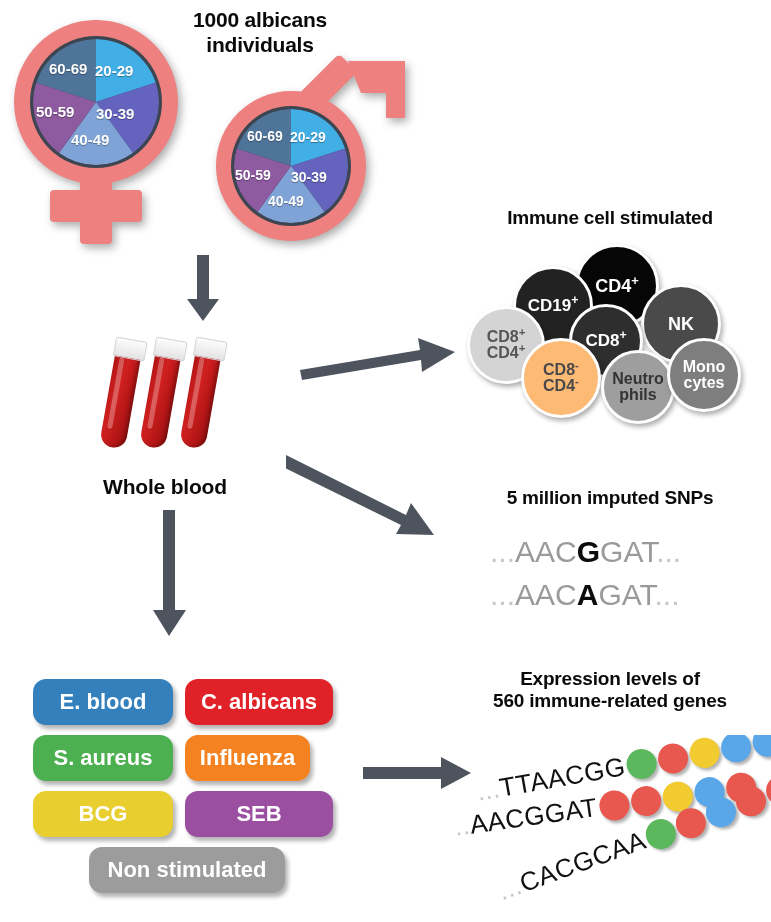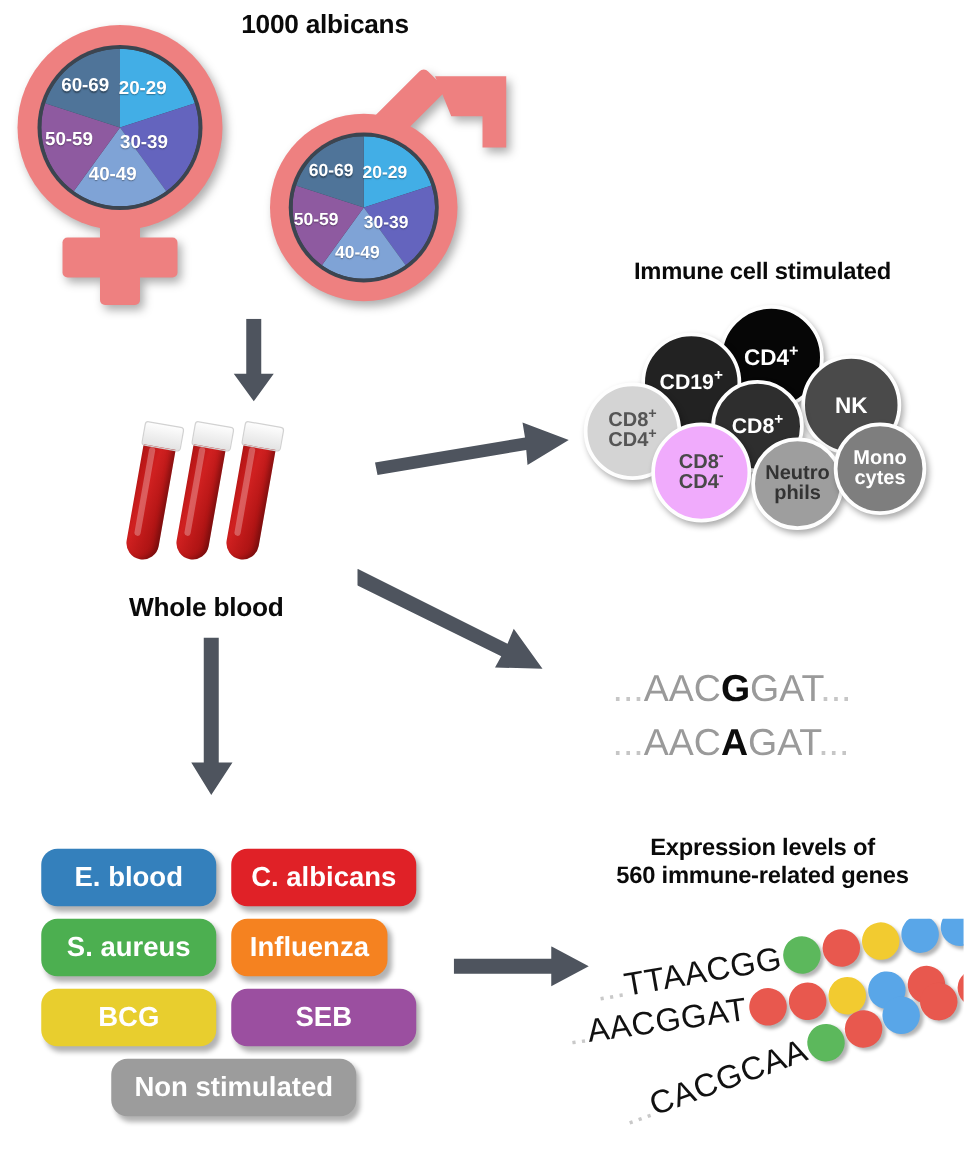--- a/index.html
+++ b/index.html
@@ -64,20 +64,21 @@
   .bead{width:30px;height:30px;border-radius:50%;margin-left:2px;
         box-shadow:2px 3px 3px rgba(0,0,0,.30);}
 </style>
 </head>
 <body>
 
 <div class="stage">
 
   <div class="abs hd" id="title-1000">
     <div>1000 albicans</div>
+    <div>individuals</div>
   </div>
 
   <div class="abs sym" style="left:6px;top:14px;width:180px;height:240px;">
     <svg width="180" height="240" viewBox="0 0 180 240">
       <circle cx="90" cy="88" r="82" fill="#EE8080"></circle>
       <rect x="74" y="150" width="32" height="80" rx="4" fill="#EE8080"></rect>
       <rect x="44" y="176" width="92" height="32" rx="4" fill="#EE8080"></rect>
       <circle cx="90" cy="88" r="66" fill="#3c4550"></circle>
     </svg>
     <div class="pie-wrap" style="left:27px;top:25px;width:126px;height:126px;">
@@ -188,21 +189,21 @@
       <span><span>CD8</span><sup>+</sup></span>
     </div>
 
     <div class="cell" style="left:2px;top:66px;width:78px;height:78px;background:#D4D4D4;color:#555;font-size:16px;">
       <span>
         <span>CD8</span><sup>+</sup><br>
         <span>CD4</span><sup>+</sup>
       </span>
     </div>
 
-    <div class="cell" style="left:56px;top:98px;width:80px;height:80px;background:#f0abfc;color:#494949;font-size:16px;align-items:center;">
+    <div class="cell" style="left:56px;top:98px;width:80px;height:80px;background:#fdba74;color:#494949;font-size:16px;align-items:center;">
       <span>
         <span>CD8</span><sup>-</sup><br>
         <span>CD4</span><sup>-</sup>
       </span>
     </div>
 
     <div class="cell" style="left:136px;top:110px;width:74px;height:74px;background:#9E9E9E;color:#333;font-size:16px;">
       <span>
         <span>Neutro</span><br>
         <span>phils</span>
@@ -210,20 +211,21 @@
     </div>
 
     <div class="cell" style="left:202px;top:98px;width:74px;height:74px;background:#7E7E7E;color:#fff;font-size:16px;">
       <span>
         <span>Mono</span><br>
         <span>cytes</span>
       </span>
     </div>
   </div>
 
+  <div class="abs hd" id="title-snps">5 million imputed SNPs</div>
 
   <div class="snp-line" style="left:490px;top:578px;">
     <span class="dim">...</span><span class="mid">AAC</span><span class="hi">A</span><span class="mid">GAT</span><span class="dim">...</span>
   </div>
 
   <div class="snp-line" style="left:490px;top:535px;">
     <span class="dim">...</span><span class="mid">AAC</span><span class="hi">G</span><span class="mid">GAT</span><span class="dim">...</span>
   </div>
 
   <div class="pill" style="left:33px;top:679px;width:140px;height:46px;background:#3480BC;">

